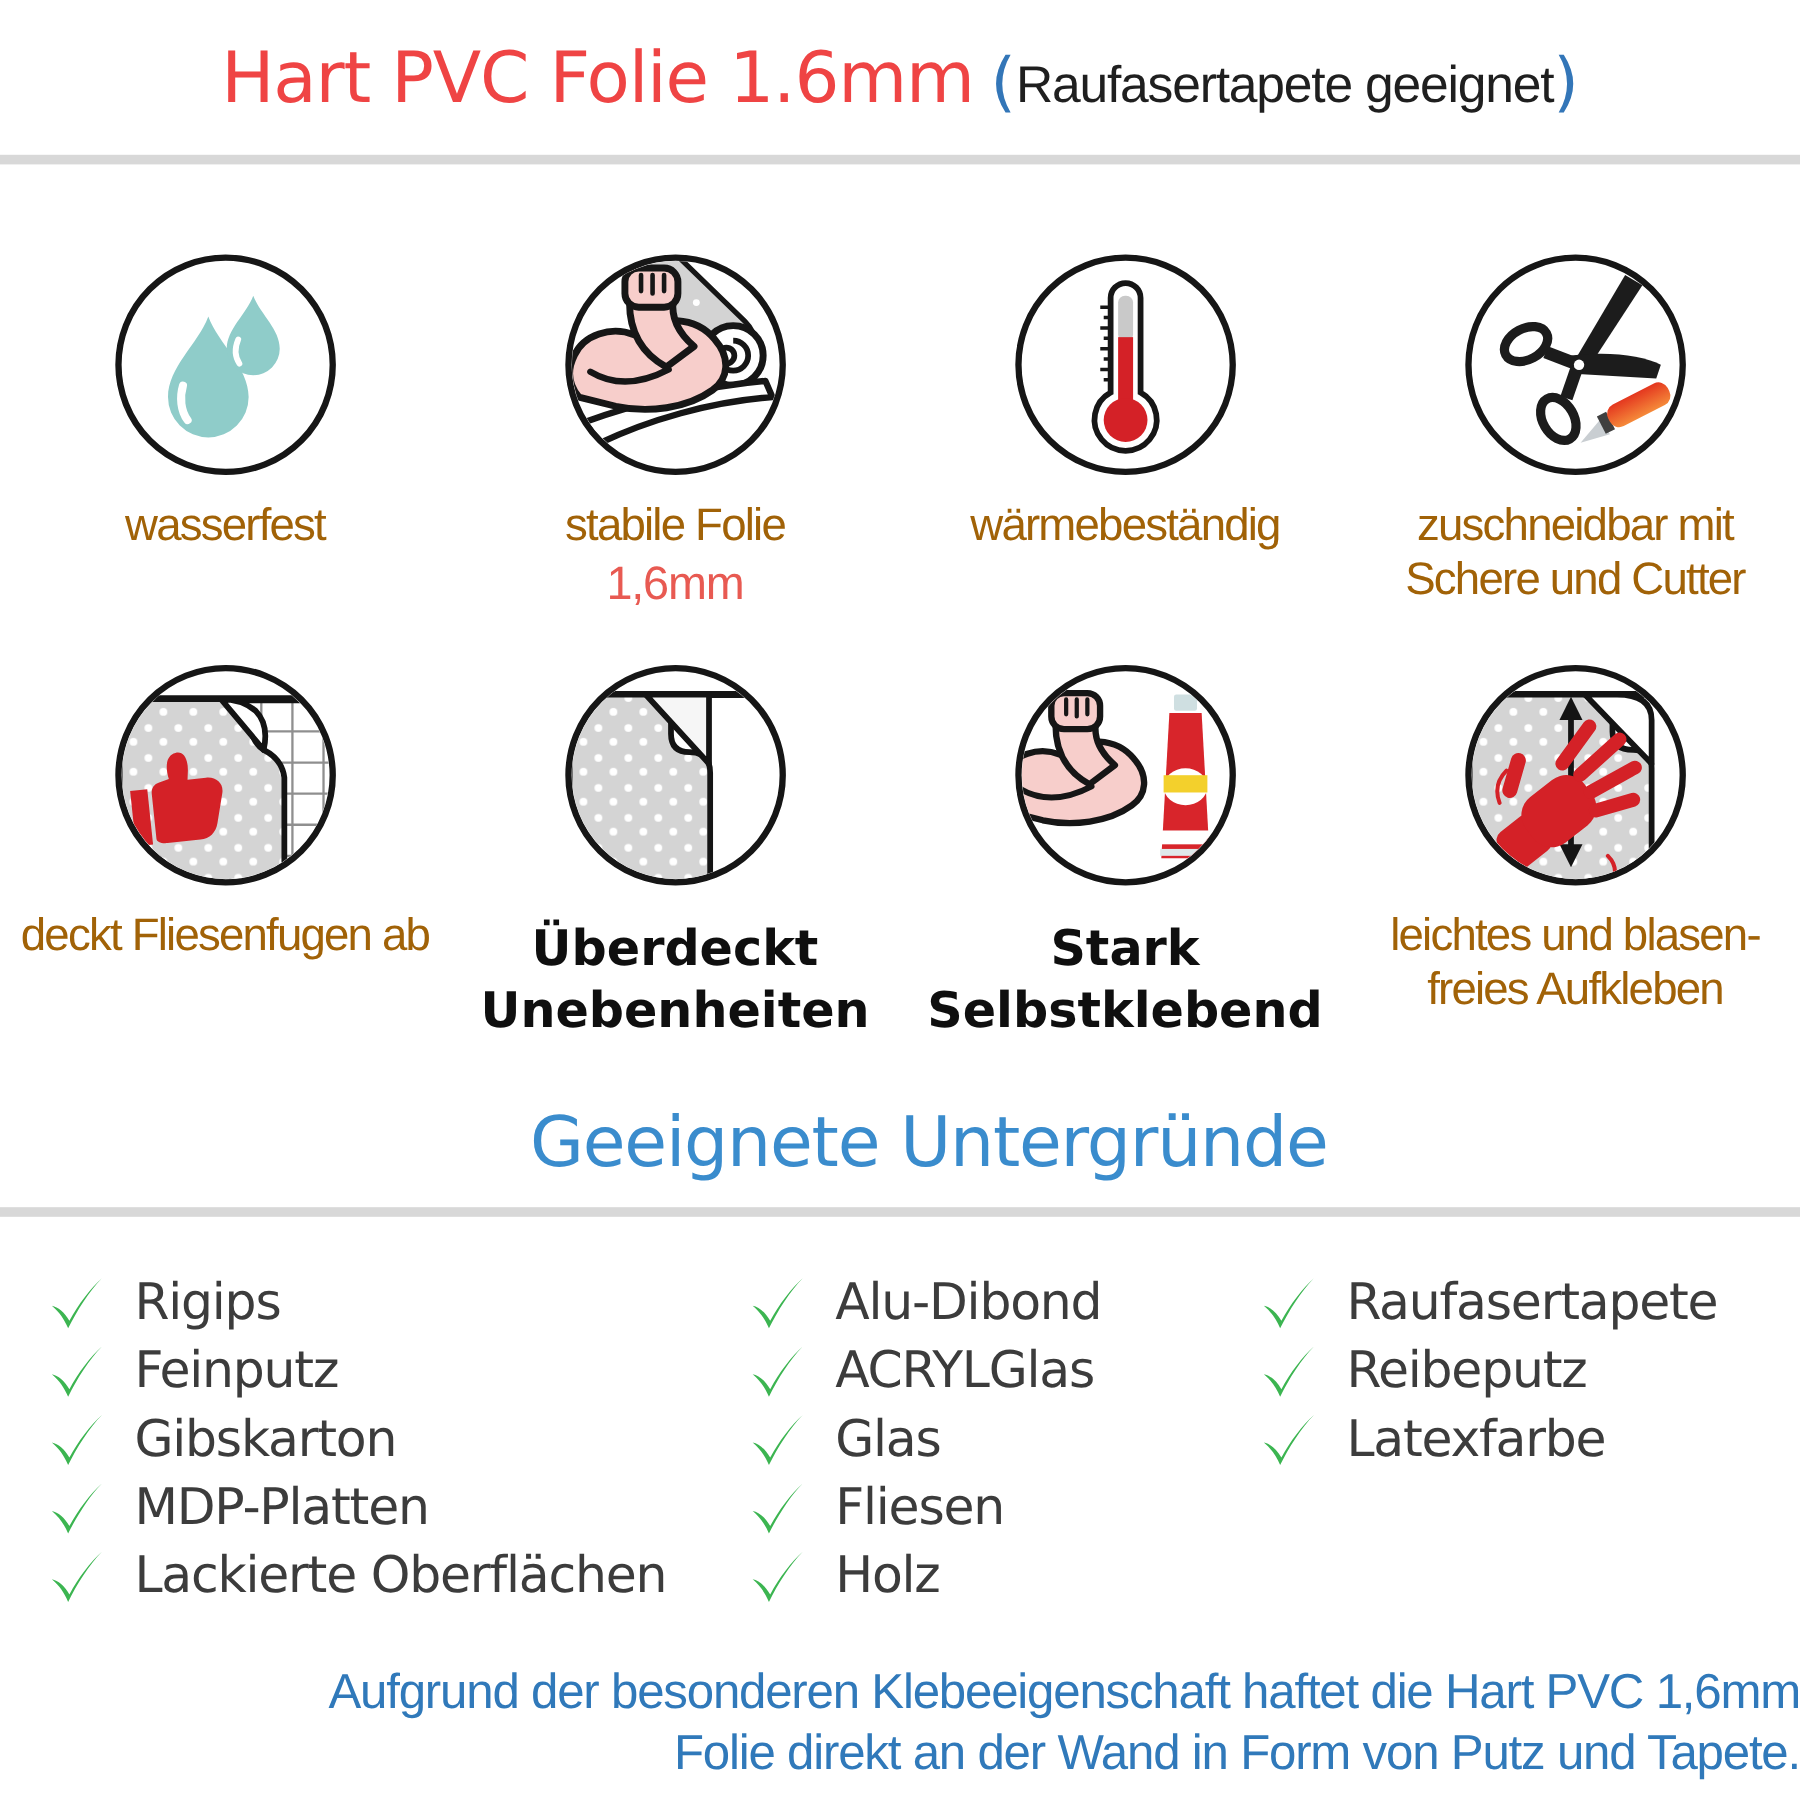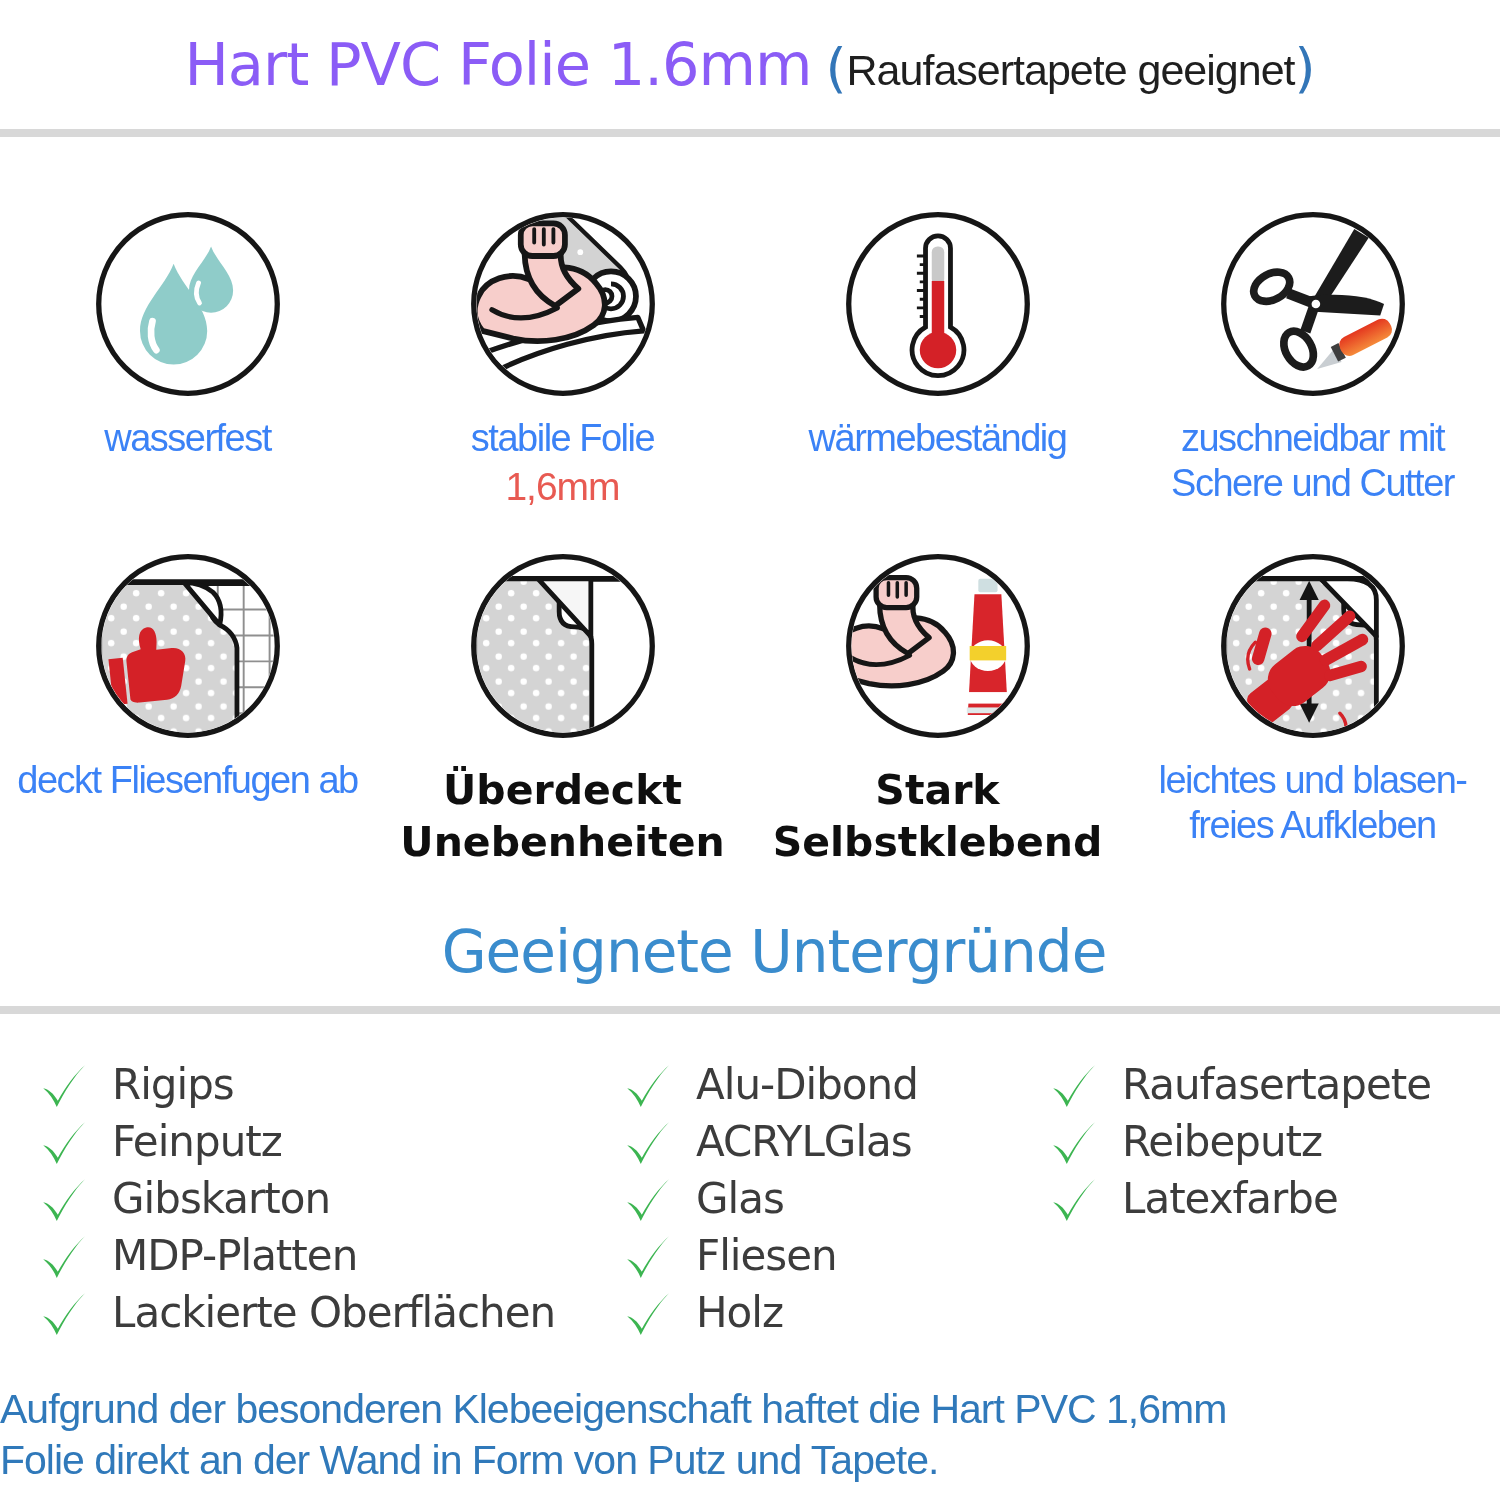--- a/index.html
+++ b/index.html
@@ -1,61 +1,61 @@
 <!DOCTYPE html>
 <html><head>
 <meta charset="utf-8">
 <style>
   html,body{margin:0;padding:0;background:#fff;}
   .page{position:relative;width:1500px;height:1500px;background:#fff;overflow:hidden;
         font-family:"Liberation Sans",sans-serif;}
 
   
   .title{position:absolute;top:30px;left:0;width:1500px;text-align:center;white-space:nowrap;}
-  .title-main{font-family:"DejaVu Sans",sans-serif;font-size:59px;color:#8b5cf6;letter-spacing:-1px;}
+  .title-main{font-family:"DejaVu Sans",sans-serif;font-size:59px;color:#ef4444;letter-spacing:-1px;}
   .paren{font-family:"DejaVu Sans",sans-serif;font-size:54px;color:#3376b8;vertical-align:-2px;}
   .paren-open{margin-left:14px;}
   .title-paren-text{font-size:43px;color:#1f1f1f;letter-spacing:-1px;}
 
   .divider{position:absolute;left:0;width:1500px;height:8px;background:#d8d8d8;}
   .divider-1{top:129px;}
   .divider-2{top:1006px;}
 
   
   .feat-row{position:absolute;left:0;width:1500px;display:grid;grid-template-columns:repeat(4,375px);}
   .feat-row-1{top:150px;}
   .feat-row-2{top:548px;}
   .feature{display:flex;flex-direction:column;align-items:center;}
   .feat-row-1 .feature{padding-top:58px;}
   .feat-row-2 .feature{padding-top:2px;}
   .icon-wrap{width:192px;height:192px;}
   .icon-wrap svg{display:block;width:192px;height:192px;}
   .feature-label{margin-top:16px;text-align:center;font-size:38px;line-height:45px;
-                 color:#3b82f6;letter-spacing:-1.5px;}
+                 color:#a16207;letter-spacing:-1.5px;}
   .feature-label .lbl-line{display:block;}
   .feature-label .lbl-line:empty{display:none;}
   .feature.alt .feature-label{font-family:"DejaVu Sans",sans-serif;font-weight:600;
                  font-size:41px;line-height:52px;letter-spacing:0;color:#0f0f0f;margin-top:22px;text-align:center;}
   .feature-sublabel{margin-top:4px;font-size:39px;color:#e85a52;letter-spacing:-1px;}
   .feature-sublabel:empty{display:none;}
 
   
   .section-heading{position:absolute;top:918px;left:0;width:1500px;text-align:center;
                  font-family:"DejaVu Sans",sans-serif;font-size:58px;color:#3a8ccd;letter-spacing:-1px;padding-left:24px;}
   .check-col{position:absolute;top:1056px;}
   .check-col-1{left:38px;}
   .check-col-2{left:622px;}
   .check-col-3{left:1048px;}
   .check-item{display:flex;align-items:center;height:57px;}
   .check-item svg{width:48px;height:48px;flex:none;margin-right:26px;}
   .check-item .check-label{font-family:"DejaVu Sans",sans-serif;font-size:42px;
                  color:#3c3c3c;letter-spacing:-1px;white-space:nowrap;}
 
   
-  .footer{position:absolute;top:1384px;left:0;width:1500px;text-align:left;
+  .footer{position:absolute;top:1384px;left:0;width:1500px;text-align:right;
           font-size:41px;line-height:51px;color:#3079ba;letter-spacing:-1px;}
 </style>
 </head>
 <body>
 
 <div class="page">
 
   <div class="title">
     <span class="title-main">Hart PVC Folie 1.6mm</span><span class="paren paren-open">(</span><span class="title-paren-text">Raufasertapete geeignet</span><span class="paren">)</span>
   </div>

